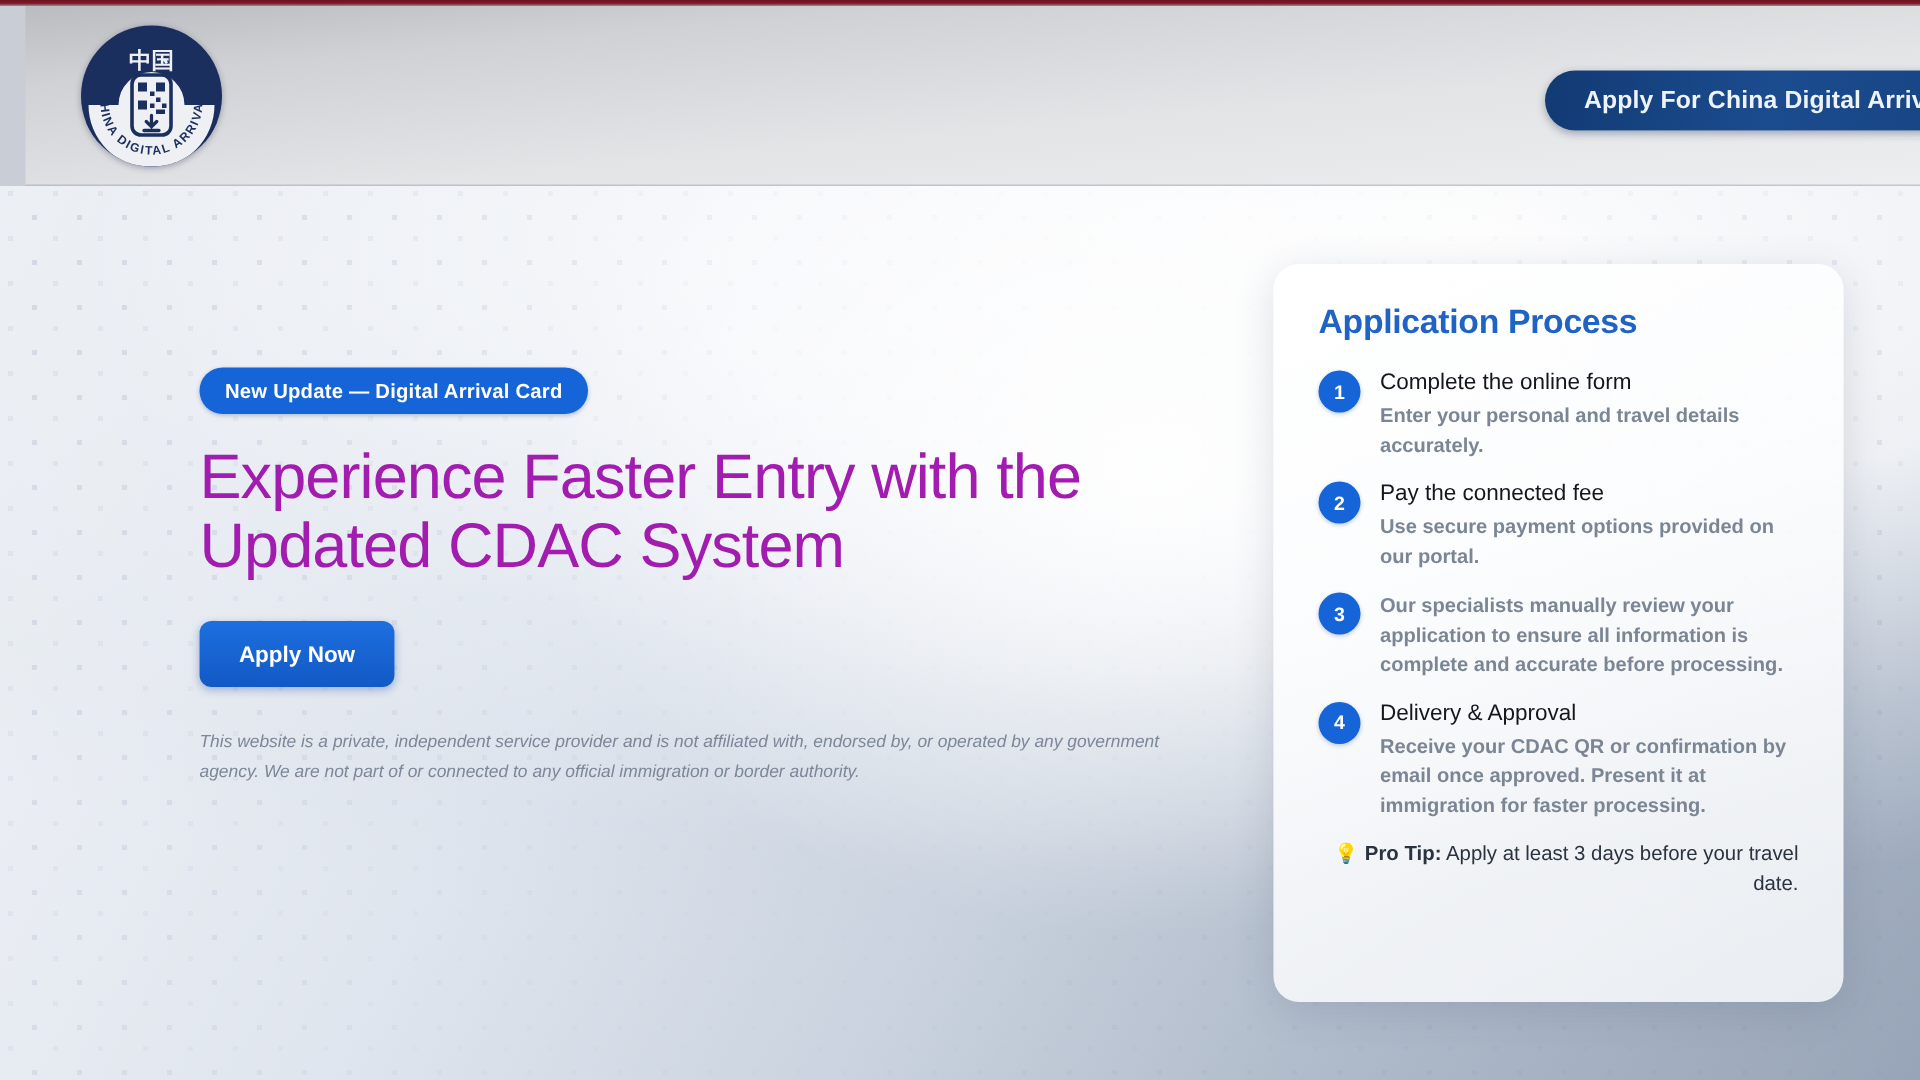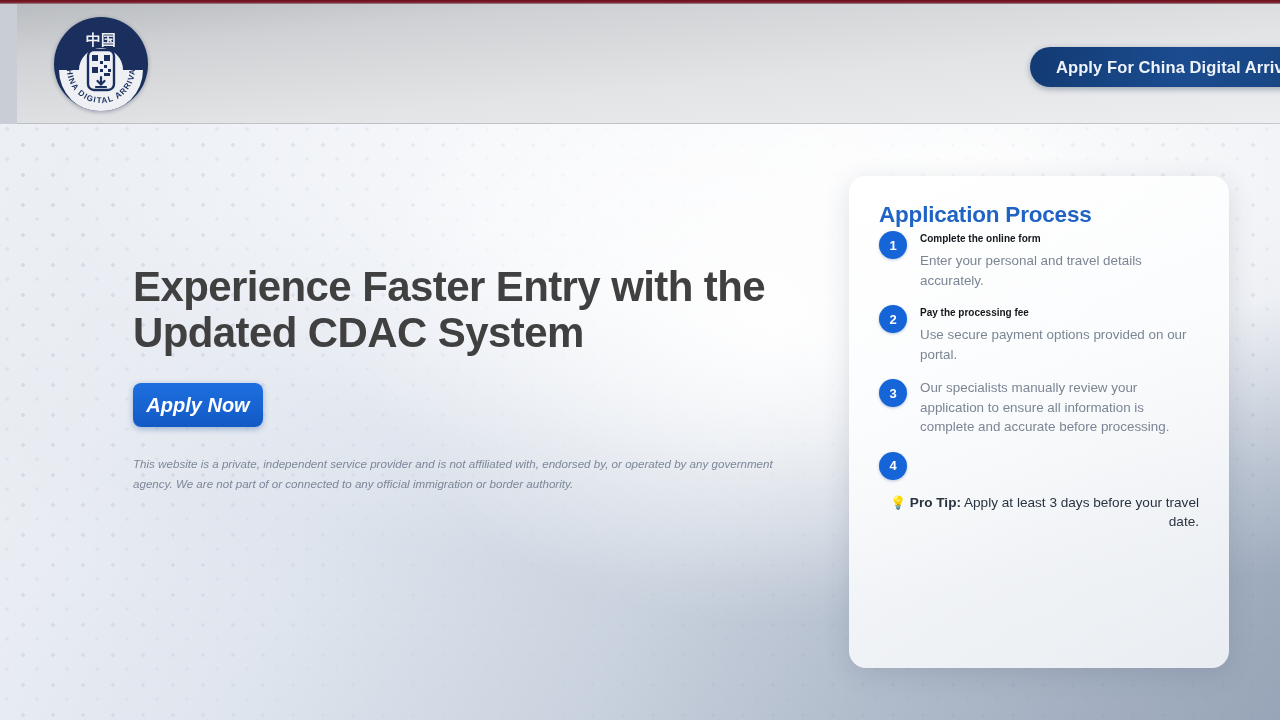--- a/index.html
+++ b/index.html
@@ -137,23 +137,23 @@
     letter-spacing: .15px;
     box-shadow: 0 1px 3px rgba(15,60,130,0.3);
     cursor: pointer;
   }
 
   .headline {
     margin-top: 19px;
     width: 640px;
     font-size: 42px;
     line-height: 46px;
-    font-weight: bold;
+    font-weight: normal;
     letter-spacing: -0.6px;
-    color: #404040;
+    color: #a21caf;
   }
 
   .blurb {
     margin-top: 22px;
     width: 628px;
     font-size: 16.2px;
     line-height: 27px;
     color: #3f4854;
   }
 
@@ -161,25 +161,24 @@
     margin-top: 27px;
     display: inline-flex;
     align-items: center;
     justify-content: center;
     width: 130px;
     height: 44px;
     border: none;
     border-radius: 8px;
     background: linear-gradient(180deg, #1d6fe0 0%, #1259c4 100%);
     color: #ffffff;
-    font-size: 20px;
+    font-size: 15px;
     font-weight: bold;
     box-shadow: 0 2px 6px rgba(18,70,150,0.35);
     cursor: pointer;
-    font-style: italic;
   }
 
   .disclaimer {
     margin-top: 27px;
     width: 645px;
     font-size: 11.6px;
     line-height: 19.5px;
     font-style: italic;
     color: #7c8798;
   }
@@ -195,20 +194,21 @@
     box-shadow: 0 6px 26px rgba(60,75,100,0.16);
     padding: 26px 30px 0 30px;
     z-index: 12;
   }
 
   .card-title {
     font-size: 22.5px;
     font-weight: bold;
     color: #1f63c4;
     letter-spacing: -0.2px;
+    margin-bottom: 16px;
   }
 
   .step {
     display: flex;
     gap: 13px;
     margin-bottom: 12px;
   }
   .step-badge {
     flex: 0 0 auto;
     width: 28px; height: 28px;
@@ -218,30 +218,31 @@
     color: #ffffff;
     font-size: 13px;
     font-weight: bold;
     display: flex;
     align-items: center;
     justify-content: center;
     box-shadow: 0 1px 3px rgba(15,60,130,0.28);
   }
   .step-body { flex: 1 1 auto; }
   .step-title {
-    font-size: 10px;
-    font-weight: bold;
+    font-size: 15px;
+    font-weight: normal;
     color: #14171c;
     line-height: 21px;
   }
   .step-desc {
     margin-top: 2px;
     font-size: 13.4px;
     line-height: 19.5px;
     color: #7b8694;
+    font-weight: bold;
   }
 
   .protip {
     margin-top: 13px;
     font-size: 13.6px;
     line-height: 19.5px;
     color: #2a3340;
     text-align: right;
   }
   .protip .bulb { font-size: 13px; }
@@ -292,20 +293,21 @@
     <button class="header-cta">Apply For China Digital Arrival Card</button>
   </div>
 
   <div class="hero">
     <div class="dots"></div>
     <div class="dots d2"></div>
     <div class="glow"></div>
   </div>
 
   <div class="left-col">
+    <div class="pill">New Update — Digital Arrival Card</div>
 
     <h1 class="headline">Experience Faster Entry with the Updated CDAC System</h1>
 
 
     <button class="apply-btn">Apply Now</button>
 
     <p class="disclaimer">This website is a private, independent service provider and is not affiliated with, endorsed by, or operated by any government agency. We are not part of or connected to any official immigration or border authority.</p>
   </div>
 
   <div class="process-card">
@@ -315,34 +317,38 @@
       <div class="step-badge">1</div>
       <div class="step-body">
         <div class="step-title">Complete the online form</div>
         <div class="step-desc">Enter your personal and travel details accurately.</div>
       </div>
     </div>
 
     <div class="step">
       <div class="step-badge">2</div>
       <div class="step-body">
-        <div class="step-title">Pay the processing fee</div>
+        <div class="step-title">Pay the connected fee</div>
         <div class="step-desc">Use secure payment options provided on our portal.</div>
       </div>
     </div>
 
     <div class="step">
       <div class="step-badge">3</div>
       <div class="step-body">
         <div class="step-desc">Our specialists manually review your application to ensure all information is complete and accurate before processing.</div>
       </div>
     </div>
 
     <div class="step">
       <div class="step-badge">4</div>
+      <div class="step-body">
+        <div class="step-title">Delivery &amp; Approval</div>
+        <div class="step-desc">Receive your CDAC QR or confirmation by email once approved. Present it at immigration for faster processing.</div>
+      </div>
     </div>
 
     <div class="protip">
       <span class="bulb">💡</span>
       <b>Pro Tip:</b><span> Apply at least 3 days before your travel date.</span>
     </div>
   </div>
 
 </div>
 

